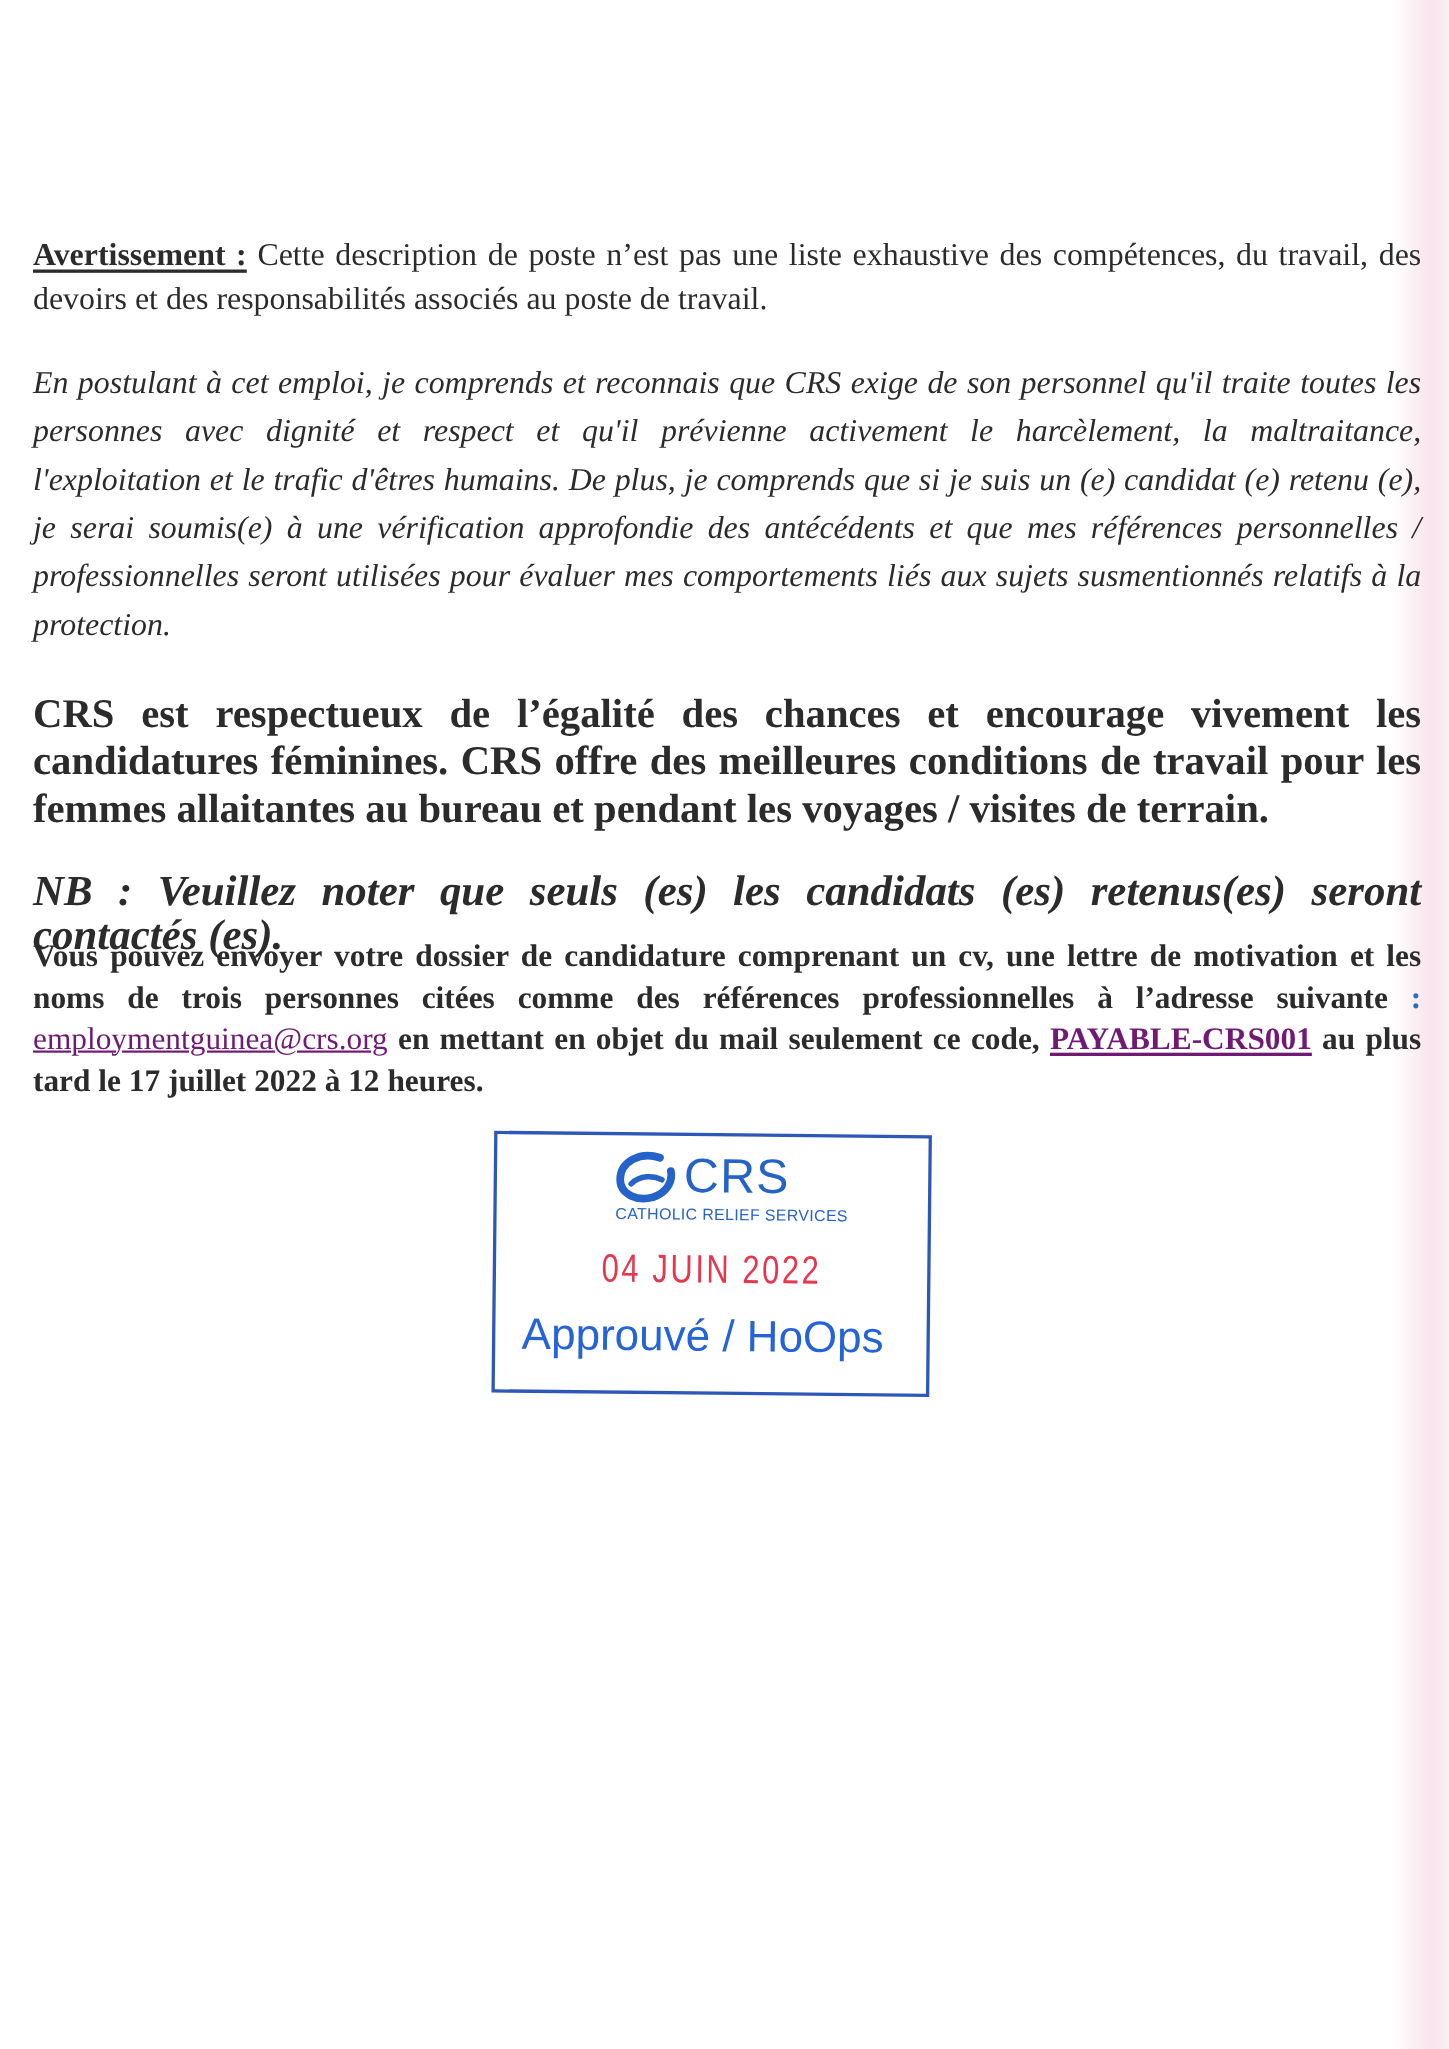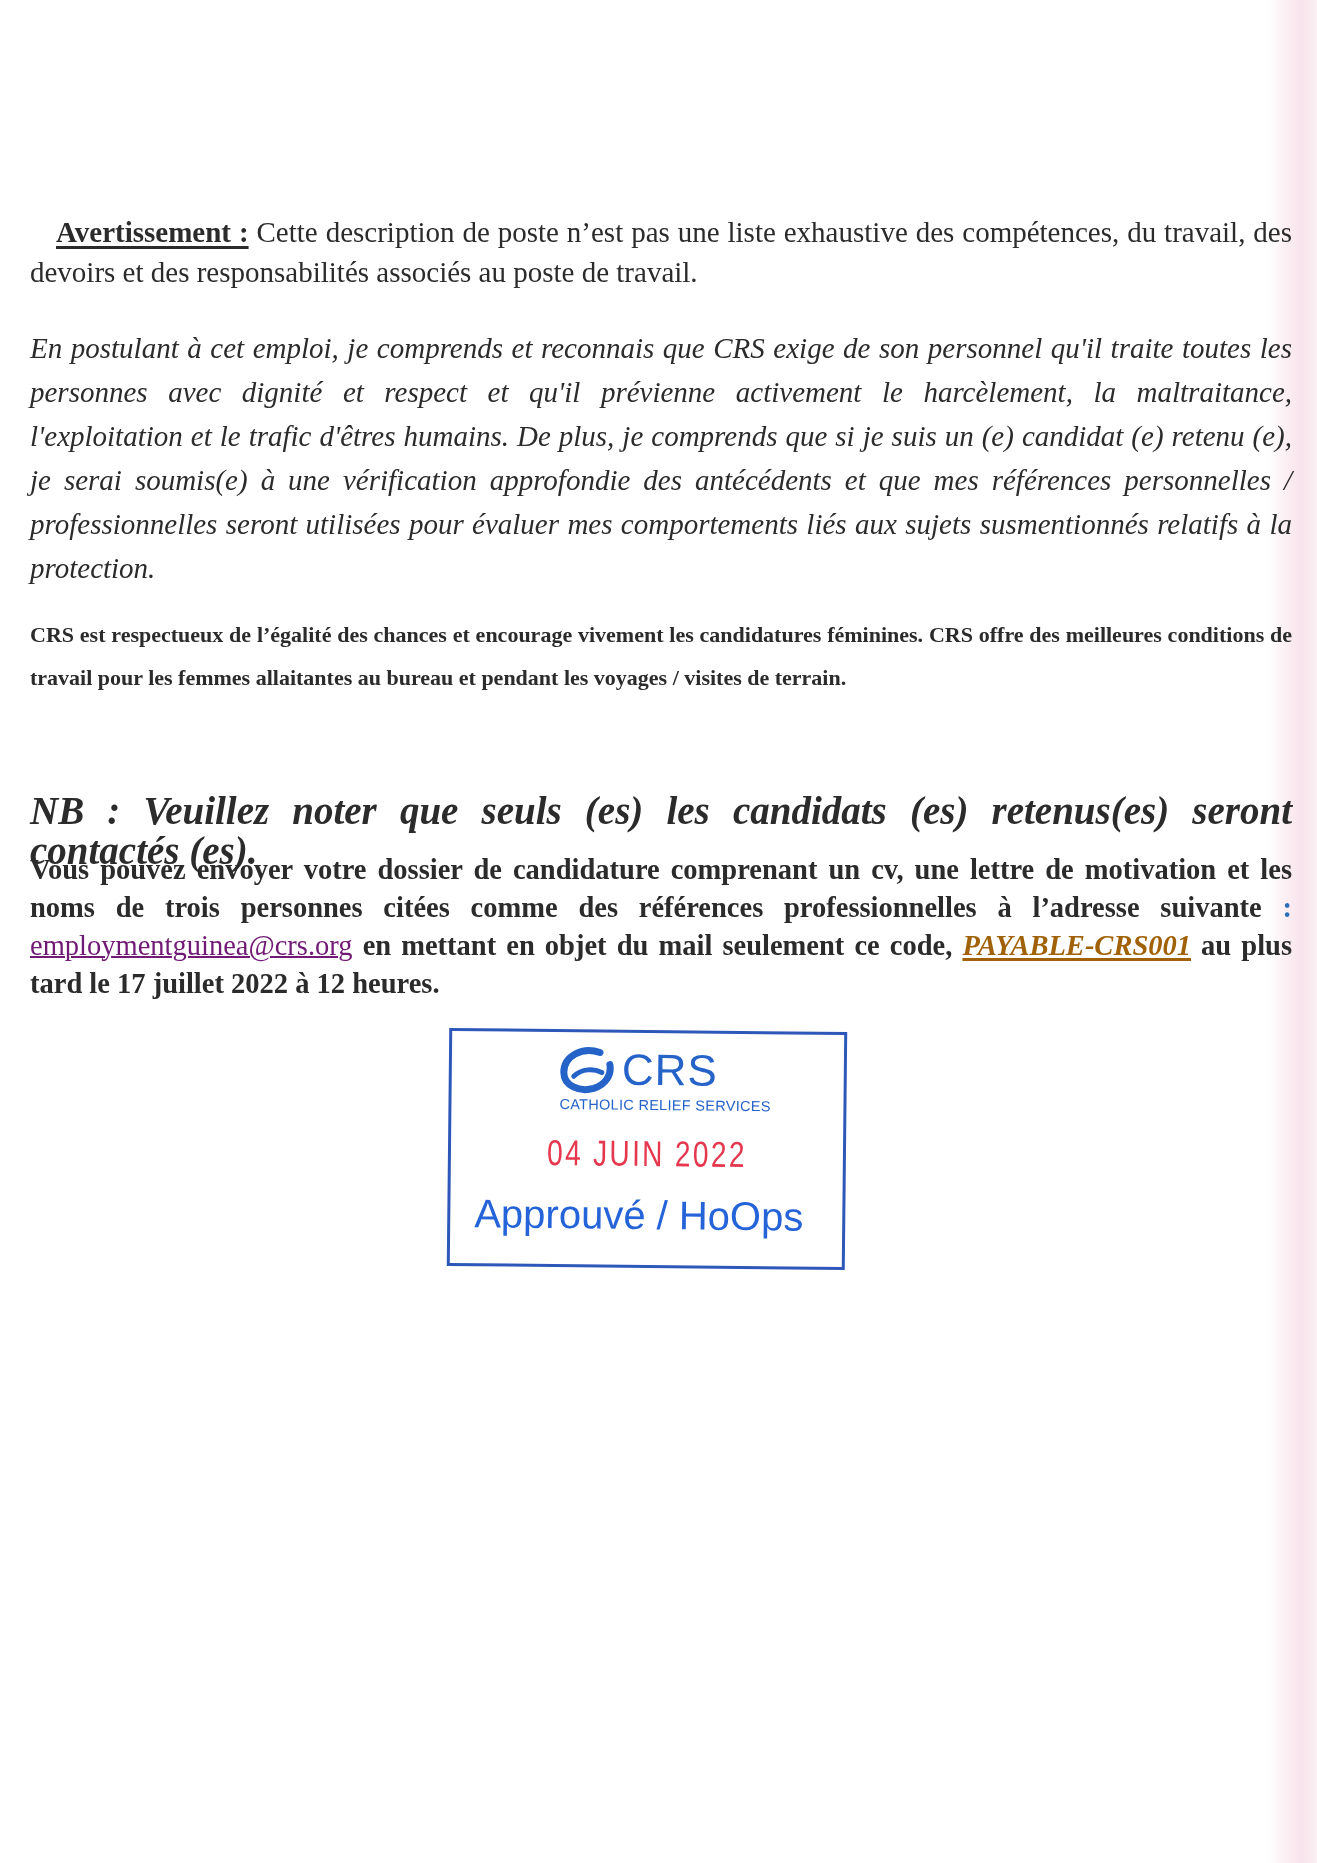--- a/index.html
+++ b/index.html
@@ -17,30 +17,30 @@
 
     ul.bullets { list-style: none; margin: 0; padding: 0; position: absolute; top: 18px; left: 0; }
     ul.bullets li { position: relative; font-size: 29px; line-height: 40px; padding-left: 98px; }
     ul.bullets li .dot {
       position: absolute; left: 46px; top: 16px; width: 11px; height: 11px;
       border-radius: 50%; background: #3a3a3a;
     }
 
     .para { position: absolute; left: 0; width: 1262px; text-align: justify; text-align-last: left; }
     .p-warn { top: 183px; font-size: 29px; line-height: 40px; }
-    .p-warn .label { font-weight: bold; text-decoration: underline; text-underline-offset: 4px; text-decoration-thickness: 3px; margin-left: 26px; }
+    .p-warn .label { font-weight: bold; text-decoration: underline; text-underline-offset: 4px; text-decoration-thickness: 3px; }
 
     .p-italic { top: 297px; font-style: italic; font-size: 29px; line-height: 44px; }
 
-    .p-bold { top: 591px; font-weight: bold; font-size: 22px; line-height: 43px; }
+    .p-bold { top: 591px; font-weight: bold; font-size: 37px; line-height: 43px; }
     .p-nb { top: 752px; font-weight: bold; font-style: italic; font-size: 39px; line-height: 40px; }
     .p-apply { top: 822px; font-weight: bold; font-size: 28.5px; line-height: 38px; }
 
     .link-email { color: #701a75; font-weight: normal; text-decoration: underline; text-decoration-thickness: 2px; }
-    .link-code { color: #a16207; text-decoration: underline; text-decoration-thickness: 3px; text-underline-offset: 3px; font-style: italic; }
+    .link-code { color: #701a75; text-decoration: underline; text-decoration-thickness: 3px; text-underline-offset: 3px; }
     .blue-colon { color: #2a6fb8; }
 
     
     .stamp {
       position: absolute; left: 448px; top: 1030px; width: 398px; height: 238px;
       border: 3px solid #2d57b8; transform: rotate(0.6deg);
       box-sizing: border-box;
     }
     .stamp-logo { position: absolute; left: 108px; top: 12px; width: 200px; height: 70px; }
     .stamp-logo .crs-word {

